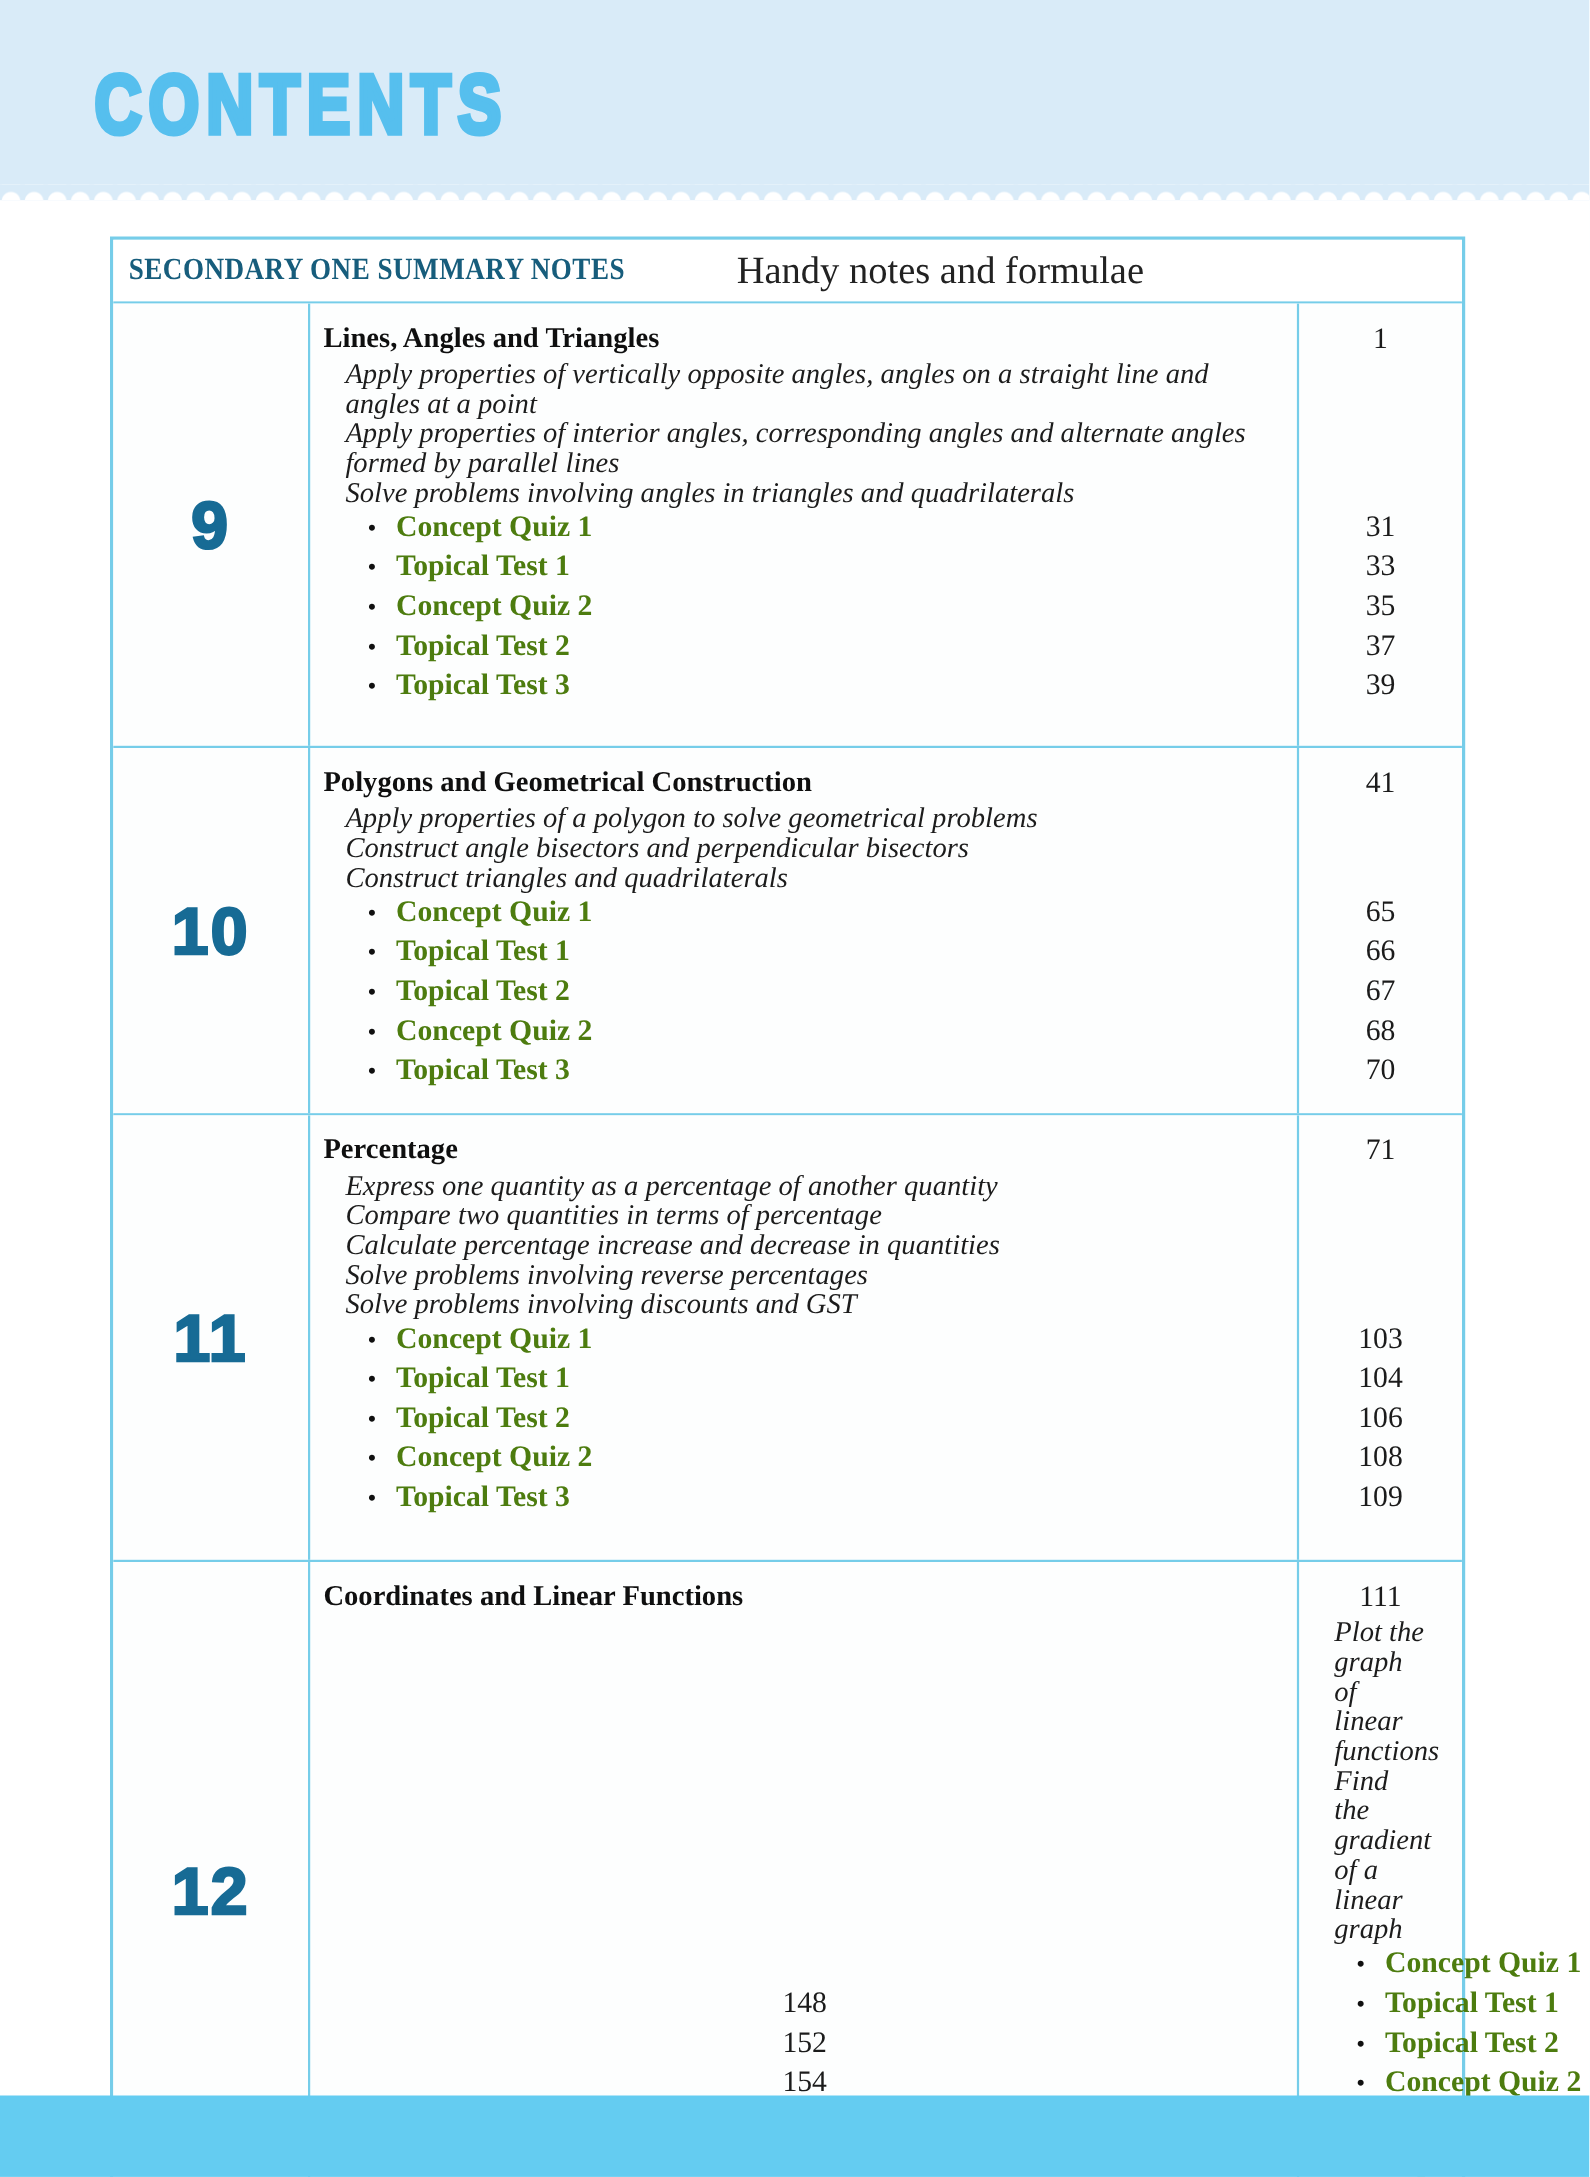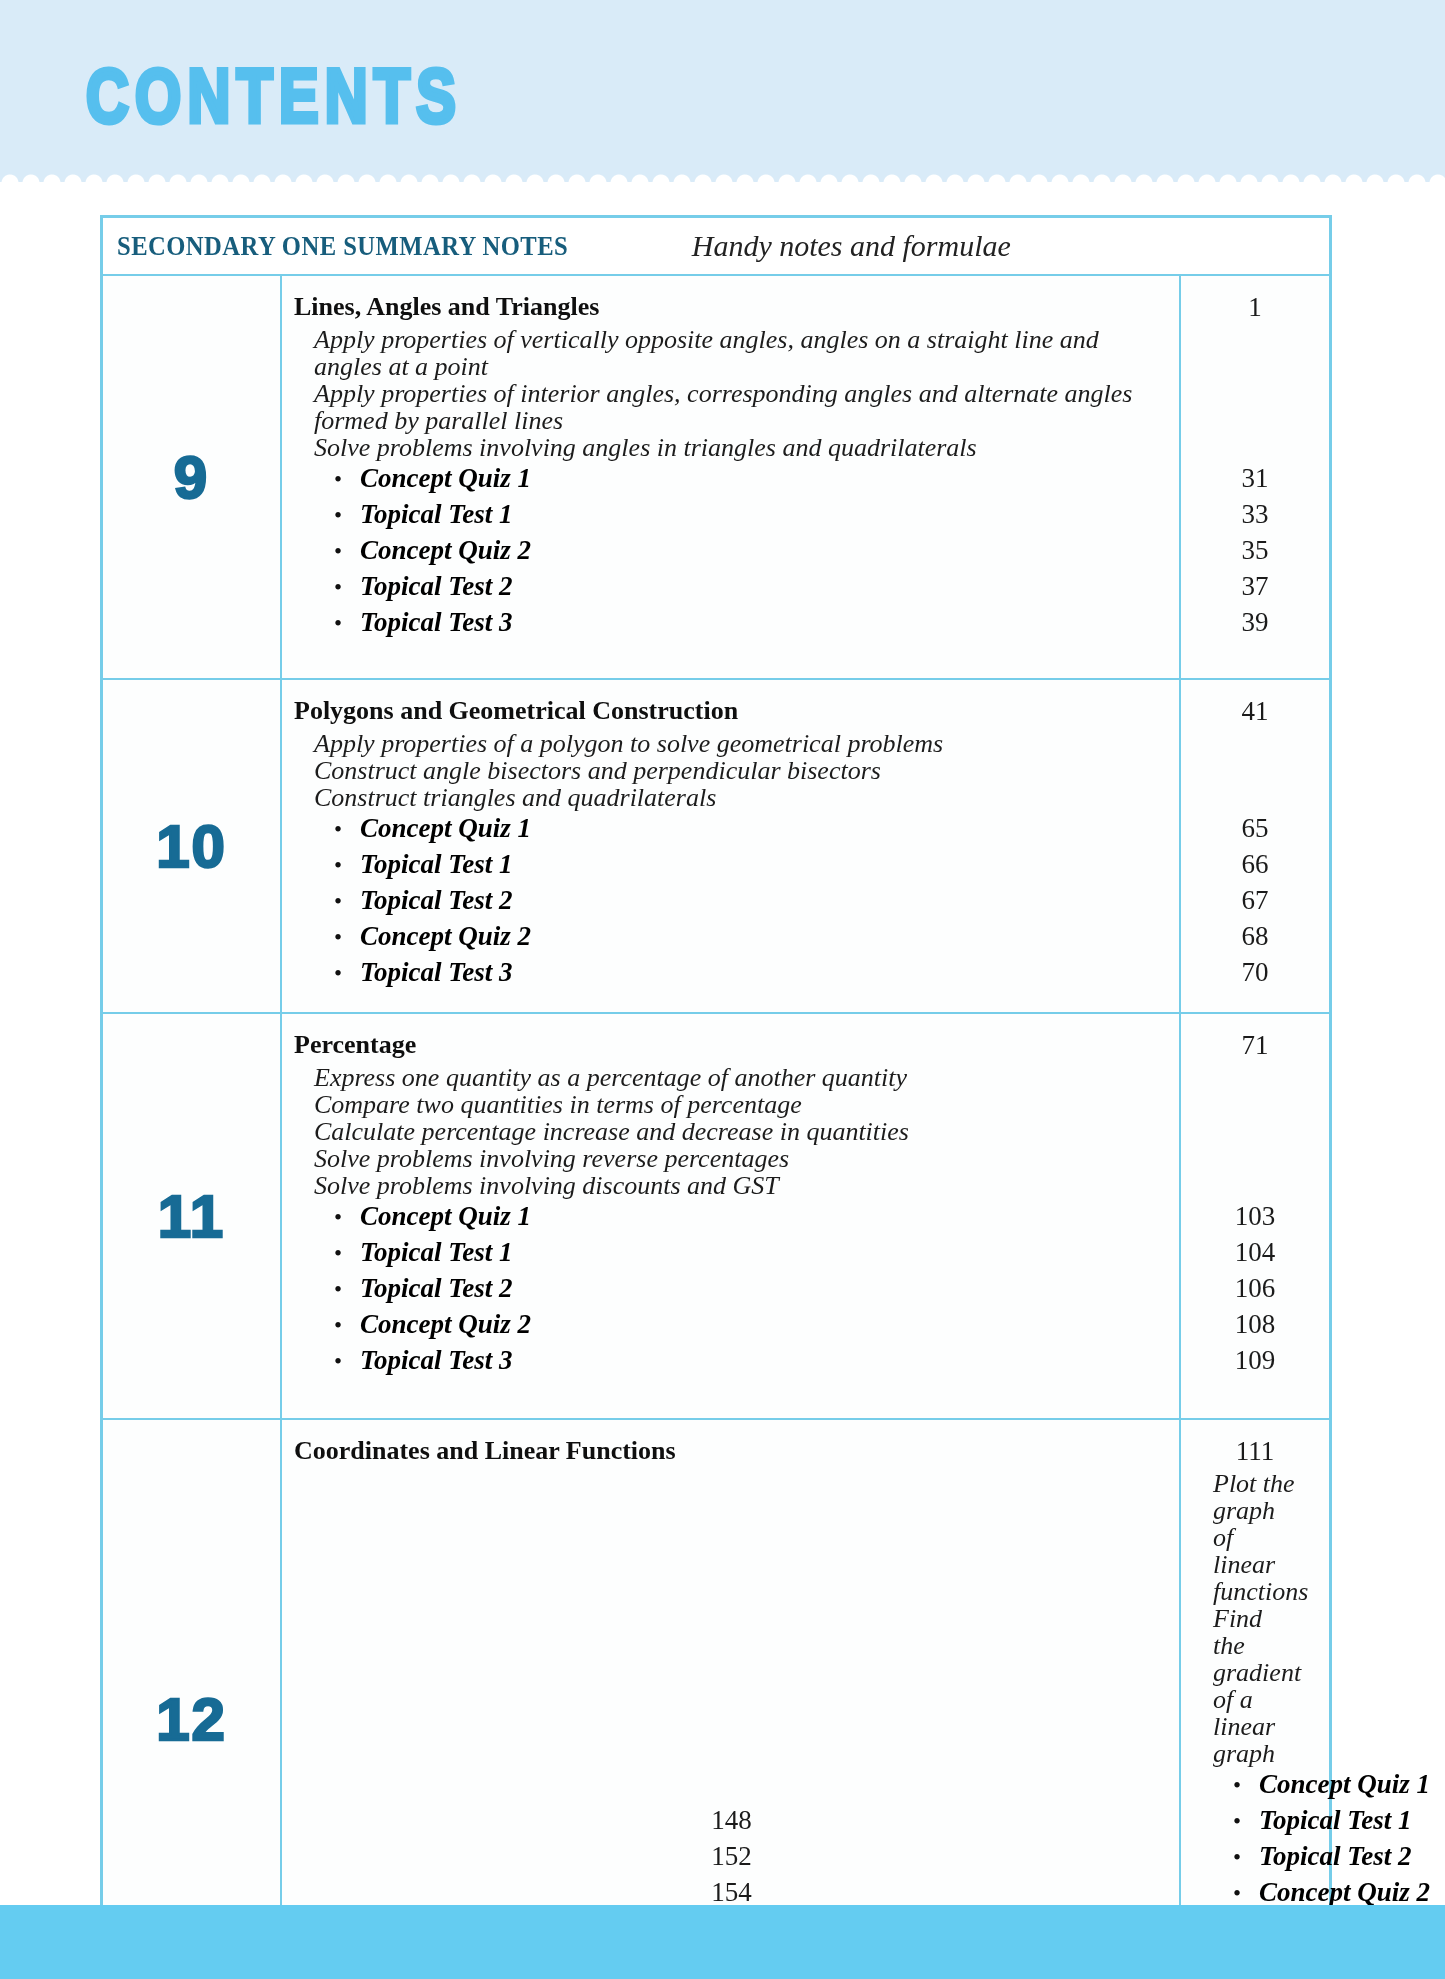--- a/index.html
+++ b/index.html
@@ -55,24 +55,23 @@
   .series-title {
     font-weight: bold;
     font-size: 28px;
     color: #175d7c;
     letter-spacing: 0.5px;
     transform: scaleX(0.88);
     transform-origin: left center;
     white-space: nowrap;
   }
   .series-subtitle {
-    font-style: italic;
-    font-size: 30px;
+    font-size: 35px;
     color: #222222;
-    margin-left: 30px;
+    margin-left: 8px;
     white-space: nowrap;
   }
   .toc-header {
     display: flex;
     height: 58px;
     background: #cfe9f8;
     border-bottom: 2px solid #76cde9;
     font-weight: bold;
     font-size: 29px;
     color: #111111;
@@ -135,21 +134,21 @@
   .line.bullet {
     font-size: 27px;
     line-height: 35px;
     padding-left: 52px;
     display: flex;
     align-items: baseline;
     gap: 18px;
     white-space: nowrap;
   }
   .bullet-dot { color: #101010; font-size: 23px; }
-  .bullet-label { font-weight: bold; color: #000000; font-style: italic; }
+  .bullet-label { font-weight: bold; color: #4d7c0f; }
   .page-cell { text-align: center; font-size: 27px; color: #1b1b1b; }
   .page-cell.t { line-height: 38px; }
   .page-cell.o { line-height: 36px; }
   .page-cell.b { line-height: 35px; }
 
   
   .footer-band {
     position: absolute;
     left: 0; right: 0; bottom: 0;
     height: 74px;

